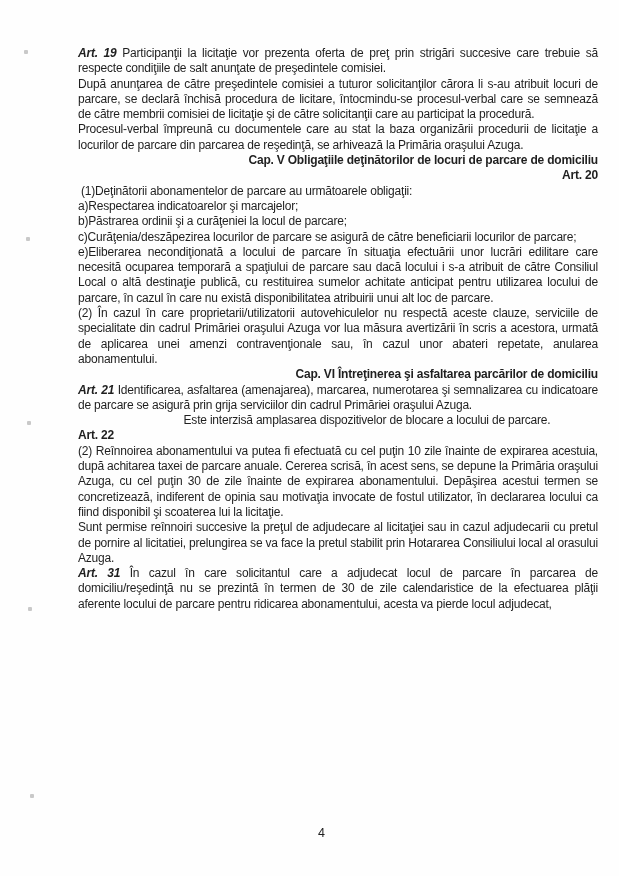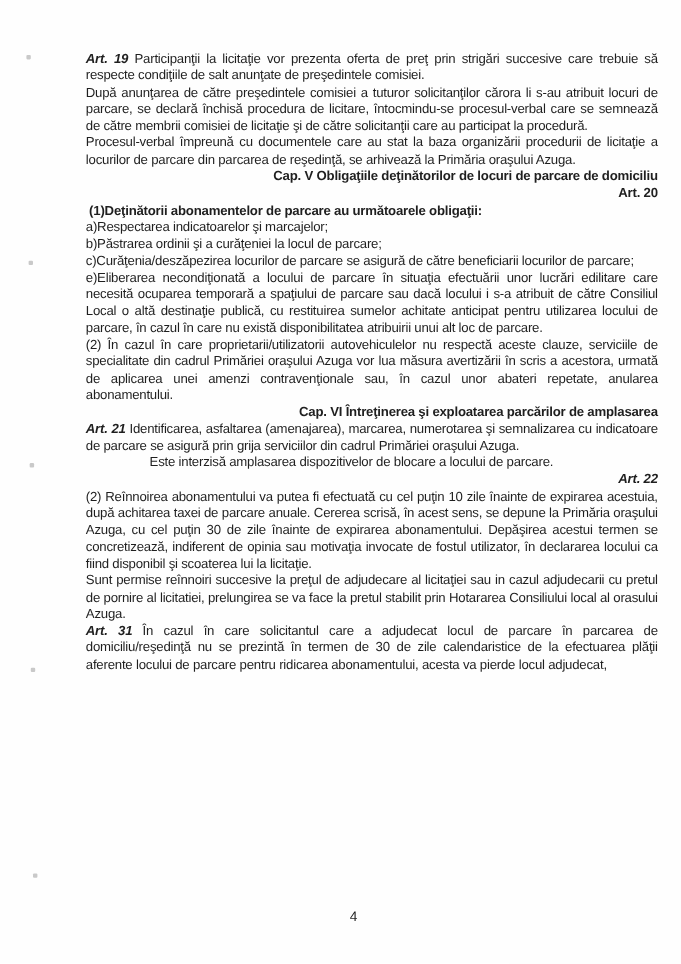--- a/index.html
+++ b/index.html
@@ -21,23 +21,23 @@
     margin: 0;
     padding: 0;
     font-size: 12px;
     line-height: 15.3px;
     letter-spacing: -0.2px;
     color: #1f1f1f;
     text-align: justify;
   }
   .lead { font-weight: 700; font-style: italic; }
   p.h-bold { font-weight: 700; text-align: right; }
-  p.h-bolditalic { font-weight: 700; font-style: italic; text-align: right; }
-  p.b-bold { font-weight: 700; text-align: left; text-indent: 3px; }
-  p.indent { text-align: left; text-indent: 58px; }
+  p.h-bolditalic { font-weight: 700; text-align: left; }
+  p.b-bold { font-weight: 400; text-align: left; text-indent: 3px; }
+  p.indent { text-align: center; text-indent: 58px; }
   .page-number {
     position: absolute;
     top: 826px;
     left: 318px;
     font-size: 12.5px;
     color: #1f1f1f;
   }
   .dot {
     position: absolute;
     width: 4px;
@@ -63,21 +63,21 @@
     <p>După anunţarea de către preşedintele comisiei a tuturor solicitanţilor cărora li s-au atribuit locuri de parcare, se declară închisă procedura de licitare, întocmindu-se procesul-verbal care se semnează de către membrii comisiei de licitaţie şi de către solicitanţii care au participat la procedură.</p>
     <p>Procesul-verbal împreună cu documentele care au stat la baza organizării procedurii de licitaţie a locurilor de parcare din parcarea de reşedinţă, se arhivează la Primăria oraşului Azuga.</p>
     <p class="h-bold">Cap. V Obligaţiile deţinătorilor de locuri de parcare de domiciliu</p>
     <p class="h-bold">Art. 20</p>
     <p class="b-bold">(1)Deţinătorii abonamentelor de parcare au următoarele obligaţii:</p>
     <p>a)Respectarea indicatoarelor şi marcajelor;</p>
     <p>b)Păstrarea ordinii şi a curăţeniei la locul de parcare;</p>
     <p>c)Curăţenia/deszăpezirea locurilor de parcare se asigură de către beneficiarii locurilor de parcare;</p>
     <p>e)Eliberarea necondiţionată a locului de parcare în situaţia efectuării unor lucrări edilitare care necesită ocuparea temporară a spaţiului de parcare sau dacă locului i s-a atribuit de către Consiliul Local o altă destinaţie publică, cu restituirea sumelor achitate anticipat pentru utilizarea locului de parcare, în cazul în care nu există disponibilitatea atribuirii unui alt loc de parcare.</p>
     <p>(2) În cazul în care proprietarii/utilizatorii autovehiculelor nu respectă aceste clauze, serviciile de specialitate din cadrul Primăriei oraşului Azuga vor lua măsura avertizării în scris a acestora, urmată de aplicarea unei amenzi contravenţionale sau, în cazul unor abateri repetate, anularea abonamentului.</p>
-    <p class="h-bold">Cap. VI Întreţinerea şi exploatarea parcărilor de amplasarea</p>
+    <p class="h-bold">Cap. VI Întreţinerea şi asfaltarea parcărilor de domiciliu</p>
     <p><span class="lead">Art. 21</span> <span>Identificarea, asfaltarea (amenajarea), marcarea, numerotarea şi semnalizarea cu indicatoare de parcare se asigură prin grija serviciilor din cadrul Primăriei oraşului Azuga.</span></p>
     <p class="indent">Este interzisă  amplasarea dispozitivelor de blocare a locului de parcare.</p>
     <p class="h-bolditalic">Art. 22</p>
     <p>(2) Reînnoirea abonamentului va putea fi efectuată cu cel puţin 10 zile înainte de expirarea acestuia, după achitarea taxei de parcare anuale. Cererea scrisă, în acest sens, se depune la Primăria oraşului Azuga, cu cel puţin 30 de zile înainte de expirarea abonamentului. Depăşirea acestui termen se concretizează, indiferent de opinia sau motivaţia invocate de fostul utilizator, în declararea locului ca fiind disponibil şi scoaterea lui la licitaţie.</p>
     <p>Sunt permise reînnoiri succesive la preţul de adjudecare al licitaţiei sau in cazul adjudecarii cu pretul de pornire al licitatiei, prelungirea se va face  la pretul stabilit prin Hotararea Consiliului local al orasului Azuga.</p>
     <p><span class="lead">Art. 31</span> <span>În cazul în care solicitantul care a adjudecat locul de parcare în parcarea de domiciliu/reşedinţă nu se prezintă în termen de 30 de zile calendaristice de la efectuarea plăţii aferente locului de parcare pentru ridicarea abonamentului, acesta  va pierde locul adjudecat,</span></p>
   </div>
 
   <div class="page-number">4</div>
 

